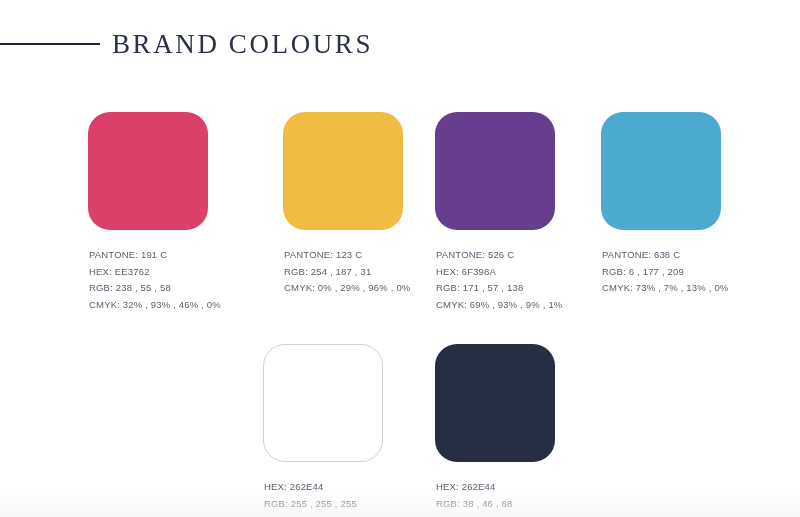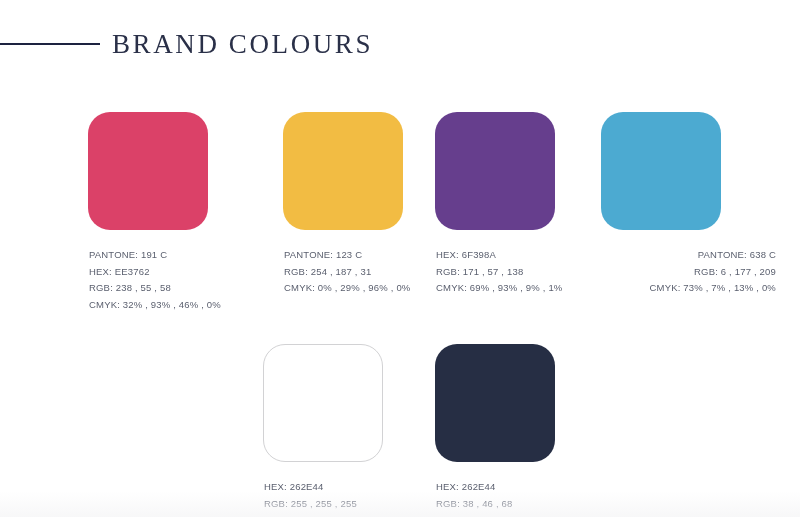--- a/index.html
+++ b/index.html
@@ -122,26 +122,27 @@
         <div class="swatch-chip" style="background: rgb(242, 188, 67);"></div>
         <div class="swatch-specs">
           <div class="spec-line">PANTONE: 123 C</div>
           <div class="spec-line">RGB: 254 , 187 , 31</div>
           <div class="spec-line">CMYK: 0% , 29% , 96% , 0%</div>
         </div>
       </div>
       <div class="swatch-cell" style="left: 435px;">
         <div class="swatch-chip" style="background: rgb(102, 62, 141);"></div>
         <div class="swatch-specs">
+          <div class="spec-line">PANTONE: 526 C</div>
           <div class="spec-line">HEX: 6F398A</div>
           <div class="spec-line">RGB: 171 , 57 , 138</div>
           <div class="spec-line">CMYK: 69% , 93% , 9% , 1%</div>
         </div>
       </div>
-      <div class="swatch-cell" style="left: 601px; text-align: right;">
+      <div class="swatch-cell" style="left: 601px;">
         <div class="swatch-chip" style="background: rgb(76, 170, 209);"></div>
         <div class="swatch-specs">
           <div class="spec-line">PANTONE: 638 C</div>
           <div class="spec-line">RGB: 6 , 177 , 209</div>
           <div class="spec-line">CMYK: 73% , 7% , 13% , 0%</div>
         </div>
       </div>
     </div>
   <div class="swatch-row" id="row-neutral">
       <div class="swatch-cell" style="left: 263px;">

